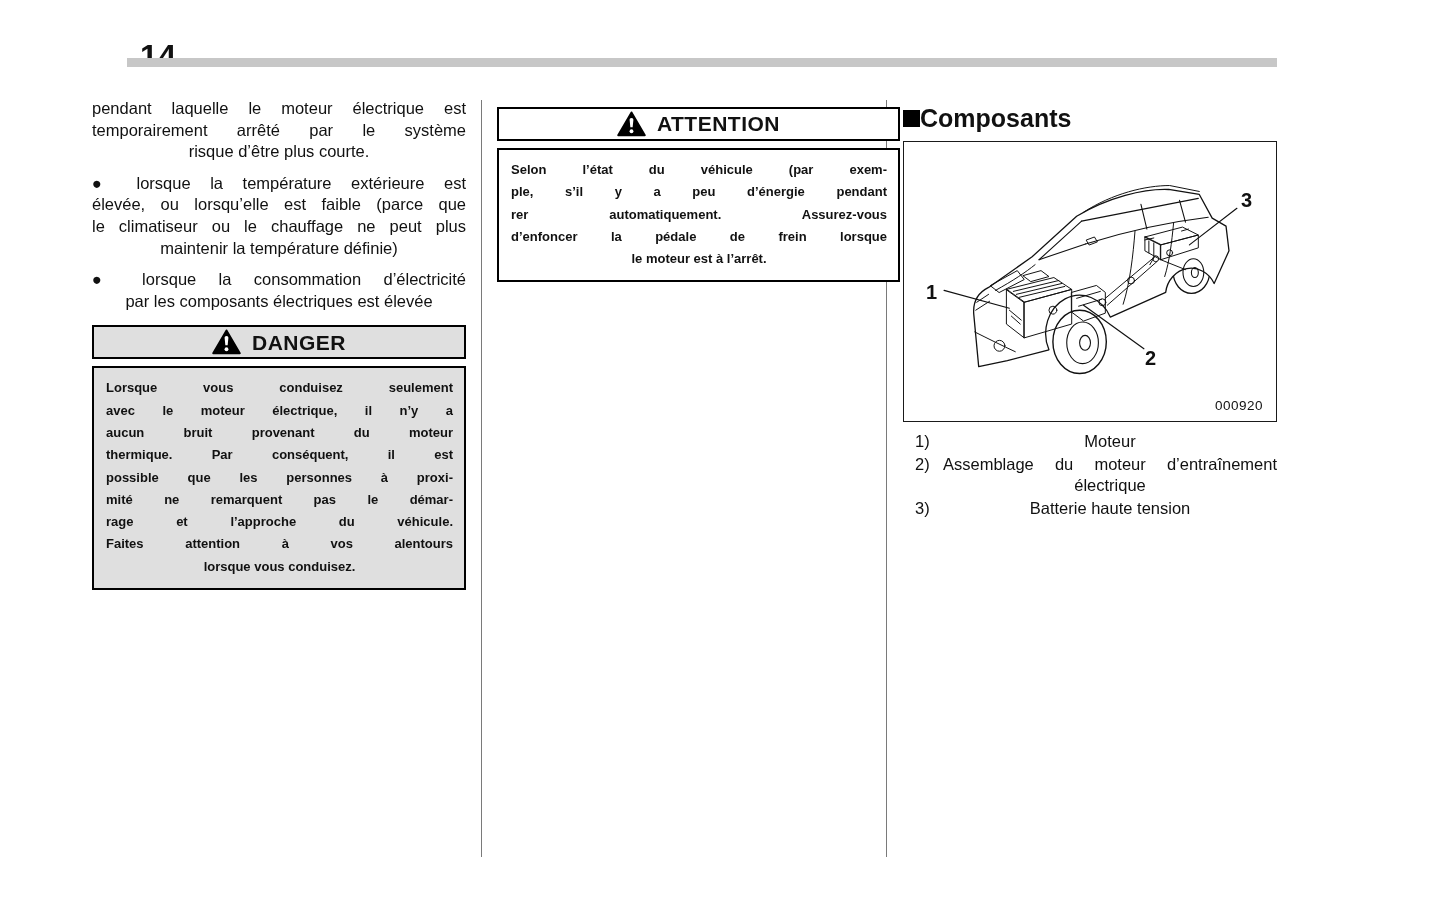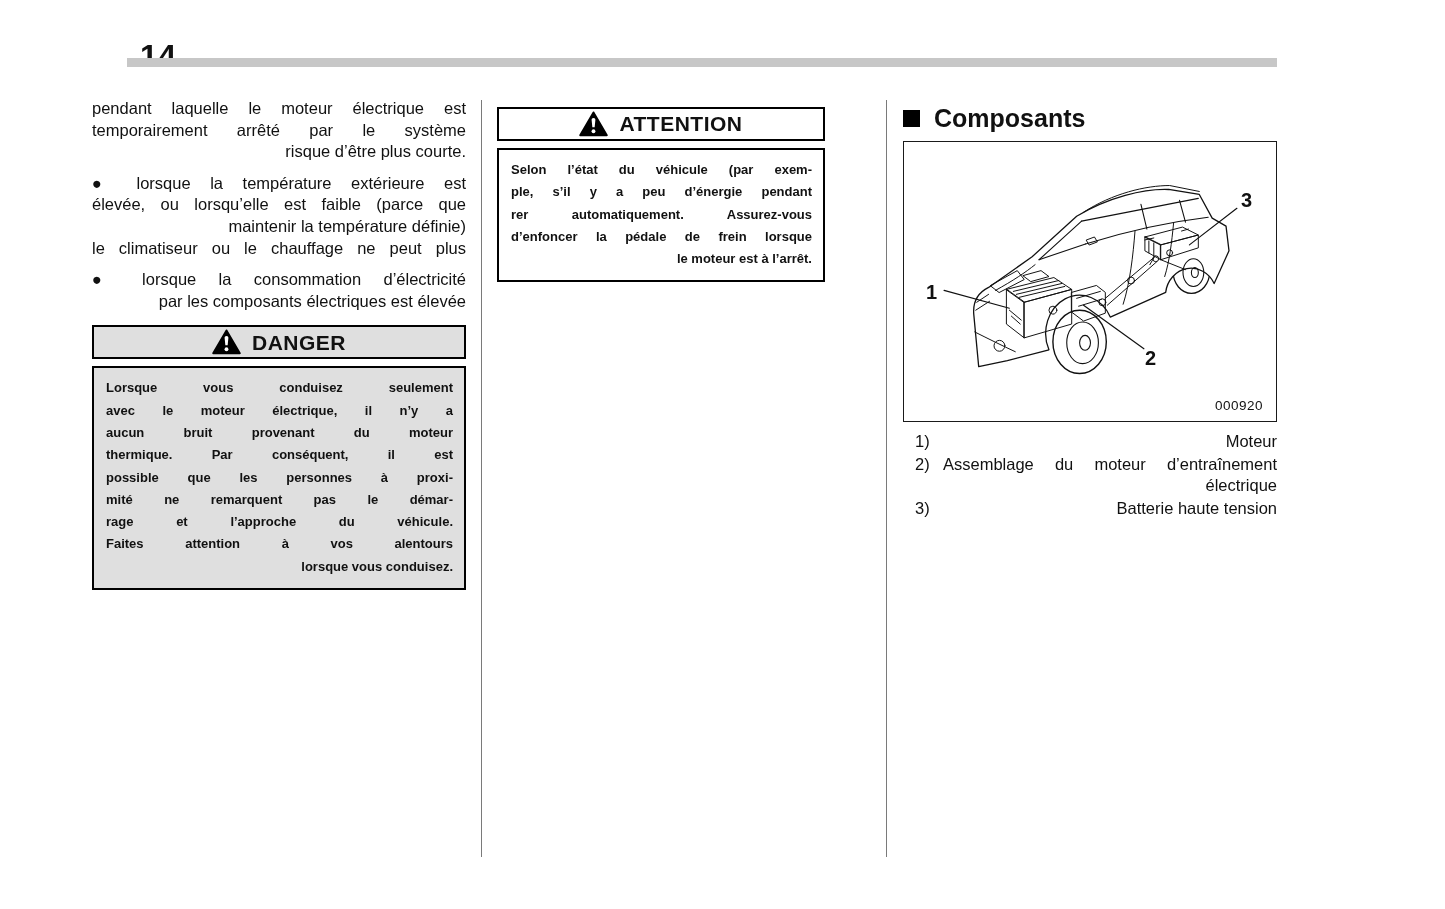--- a/index.html
+++ b/index.html
@@ -10,44 +10,44 @@
   }
   
   .page-num{position:absolute;left:92px;top:38px;font-size:32px;font-weight:700;letter-spacing:.5px;margin-left:48px;}
   .header-bar{position:absolute;left:127px;top:58px;width:1150px;height:9px;background:#c7c7c7;}
   
   .vdiv{position:absolute;top:100px;width:1px;height:757px;background:#7a7a7a;}
   .vdiv.d1{left:481px;}
   .vdiv.d2{left:886px;}
   
   .jline{text-align:justify;text-align-last:justify;white-space:normal;}
-  .jline.jlast{text-align:right;text-align-last:auto;}
+  .jline.jlast{text-align:center;text-align-last:auto;}
   
   .col-left{position:absolute;left:92px;top:98px;width:374px;font-size:16.5px;line-height:21.6px;}
   .para{margin:0 0 0 0;}
   .bullet-para{margin-top:10px;}
   
   .warn-header{
     height:34px;box-sizing:border-box;border:2.5px solid #000;
     display:flex;align-items:center;justify-content:center;gap:11px;
     font-size:21px;font-weight:700;letter-spacing:.5px;
   }
   .warn-body{
     margin-top:7px;box-sizing:border-box;border:2px solid #000;
     padding:9px 11px 10px 12px;font-size:13px;font-weight:700;line-height:22.3px;
   }
   .danger .warn-header,.danger .warn-body{background:#dfdfdf;}
   .attention .warn-header,.attention .warn-body{background:#ffffff;}
   .danger{margin-top:13px;}
   .tri{display:block;}
   
-  .col-mid{position:absolute;left:497px;top:107px;width:328px;}
+  .col-mid{position:absolute;left:497px;top:107px;width:403px;}
   
   .col-right{position:absolute;left:903px;top:104px;width:374px;}
-  .section-heading{display:flex;align-items:center;gap:14px;font-size:25px;font-weight:700;height:28px;}
+  .section-heading{display:flex;align-items:center;font-size:25px;font-weight:700;height:28px;}
   .sq{width:17px;height:17px;background:#000;flex:0 0 auto;}
   .figure-box{
     position:relative;margin-top:9px;width:374px;height:281px;
     box-sizing:border-box;border:1.5px solid #1a1a1a;background:#fff;
   }
   .figure-box svg{position:absolute;left:0;top:0;}
   .callout{position:absolute;font-size:20px;font-weight:700;line-height:1;}
   .c1{left:22px;top:140px;}
   .c2{left:241px;top:206px;}
   .c3{left:337px;top:48px;}
@@ -70,22 +70,22 @@
 
   <div class="col-left">
     <div class="para">
         <div class="jline">pendant laquelle le moteur électrique est</div>
         <div class="jline">temporairement arrêté par le système</div>
         <div class="jline jlast">risque d’être plus courte.</div>
       </div>
     <div class="para bullet-para">
         <div class="jline">● lorsque la température extérieure est</div>
         <div class="jline">élevée, ou lorsqu’elle est faible (parce que</div>
+        <div class="jline">le climatiseur ou le chauffage ne peut plus</div>
         <div class="jline jlast">maintenir la température définie)</div>
-        <div class="jline">le climatiseur ou le chauffage ne peut plus</div>
       </div>
     <div class="para bullet-para">
         <div class="jline">● lorsque la consommation d’électricité</div>
         <div class="jline jlast">par les composants électriques est élevée</div>
       </div>
 
     <div class="danger">
       <div class="warn-header">
         <svg class="tri" width="29" height="26" viewBox="0 0 30 27">
           <path d="M15 1.5 L28.8 25.2 L1.2 25.2 Z" fill="#000" stroke="#000" stroke-width="2" stroke-linejoin="round"></path>

